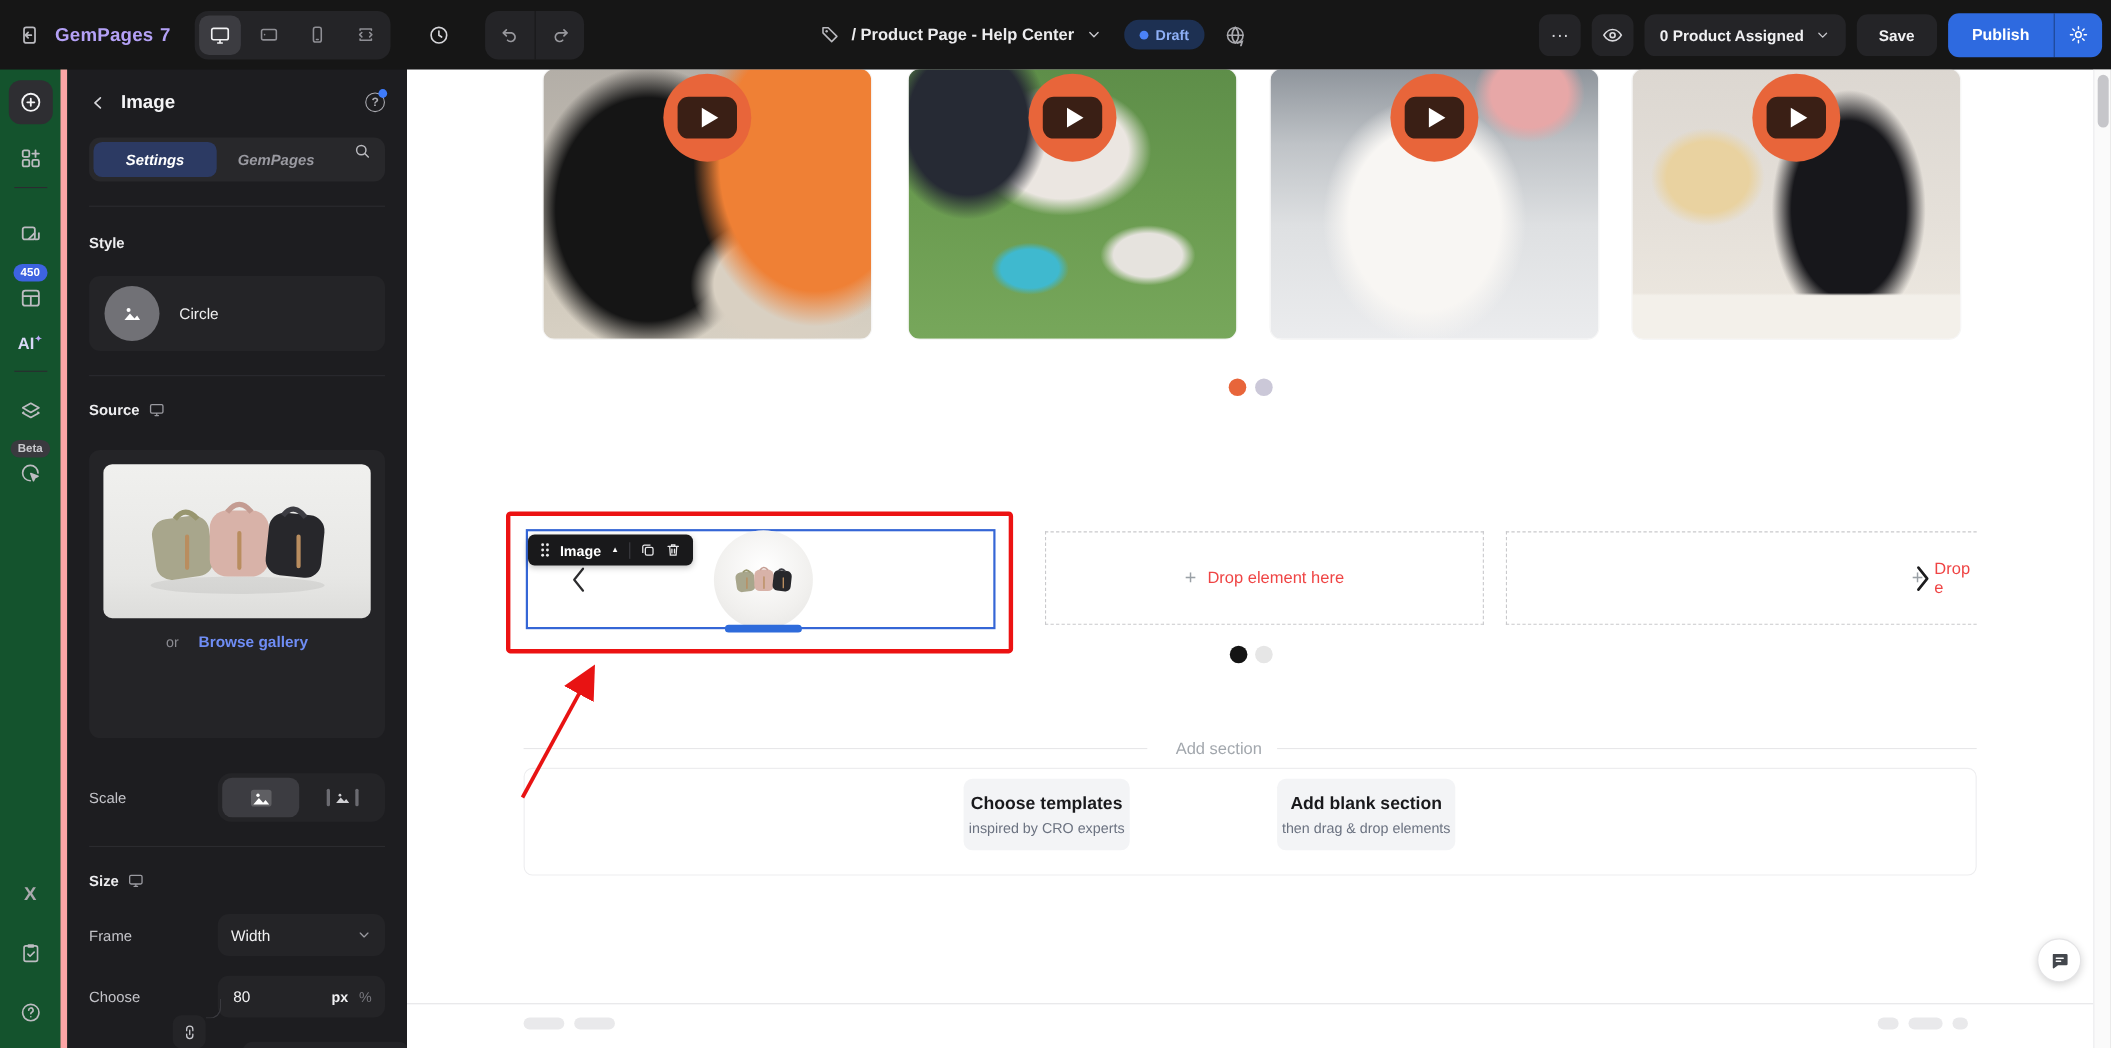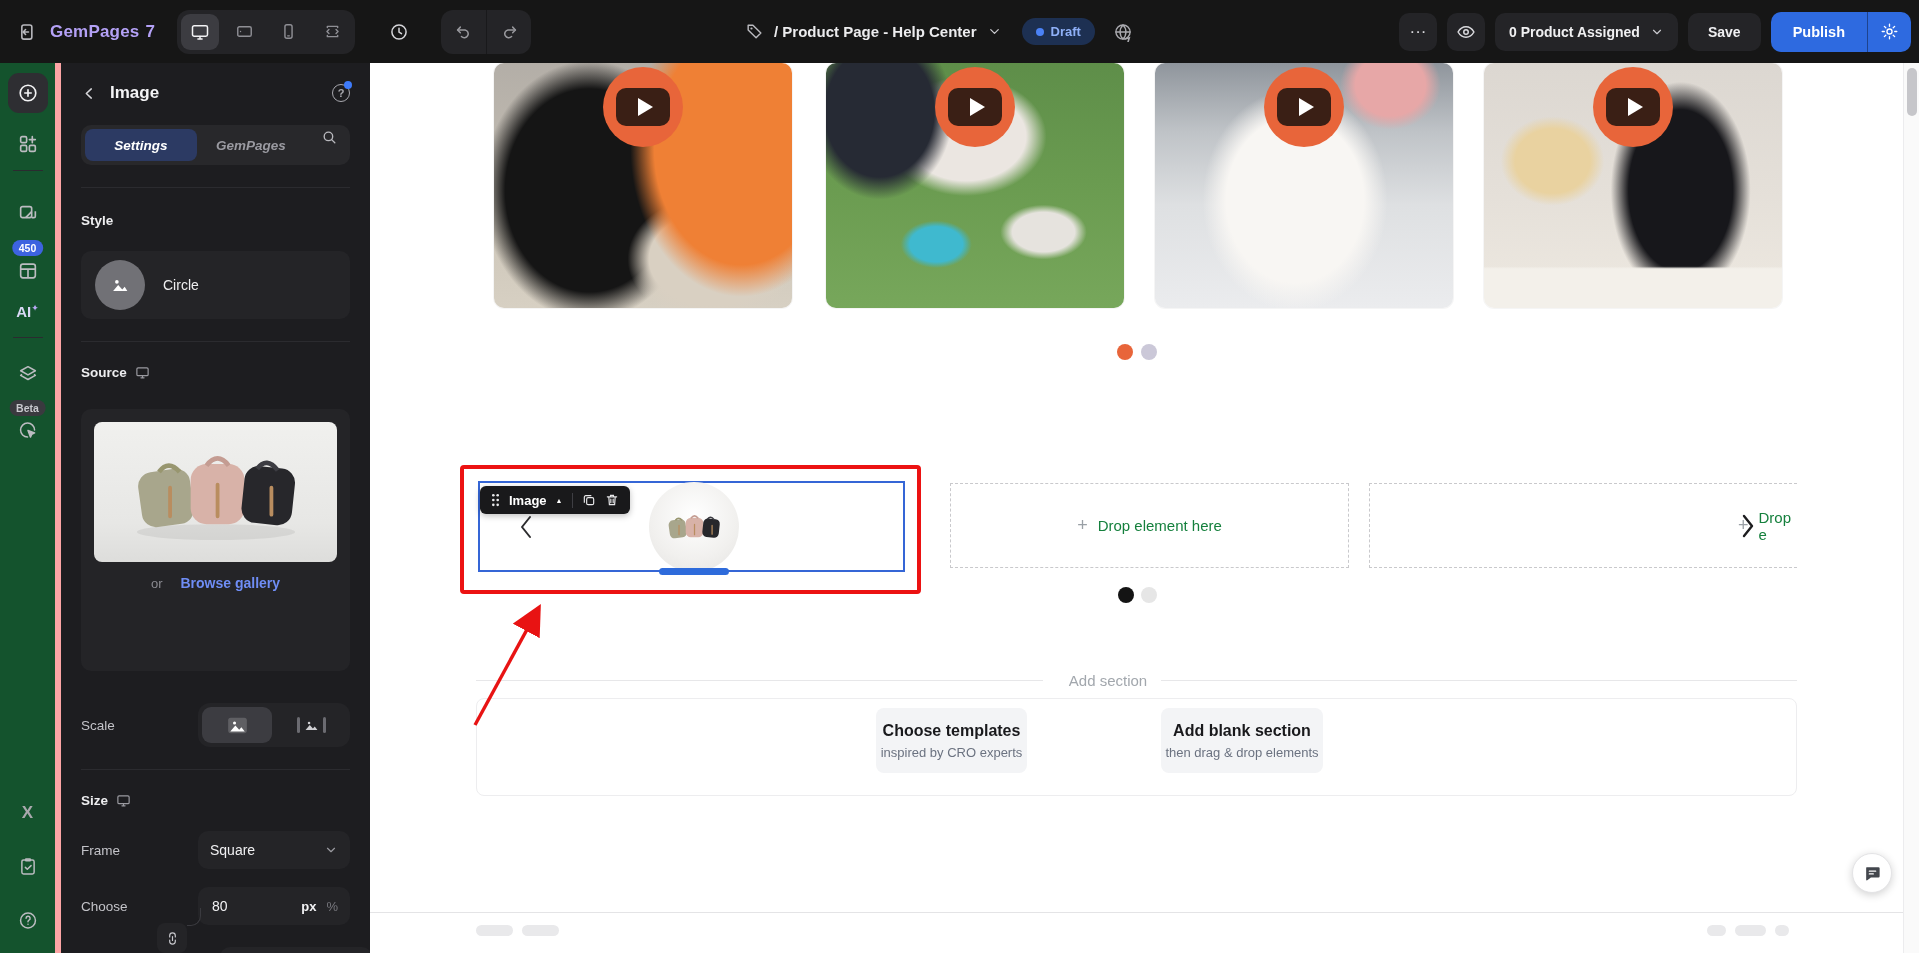--- a/index.html
+++ b/index.html
@@ -118,21 +118,21 @@
   .carr{z-index:6;color:#2c2c2e;display:flex;}
   .circ-img{left:279px;top:419px;width:90px;height:90px;border-radius:50%;background:radial-gradient(circle at 50% 38%,#ffffff 0%,#f1f0ee 60%,#e4e3e1 100%);overflow:hidden;display:flex;align-items:center;justify-content:center;z-index:6;}
   .sel-handle{left:289px;top:505px;width:70px;height:7px;border-radius:4px;background:#2e6bdb;z-index:7;}
   .etoolbar{left:110px;top:423px;height:28px;background:#19191b;border-radius:6px;display:flex;align-items:center;gap:9px;padding:0 11px;z-index:9;box-shadow:0 2px 6px rgba(0,0,0,.25);}
   .etb-lbl{color:#fff;font-size:13px;font-weight:600;}
   .etb-caret{color:#fff;font-size:7px;line-height:1;}
   .etb-div{width:1px;height:15px;background:#3e3e43;}
   .etb-ic{color:#e8e8ea;display:flex;}
   .dropcell{top:420px;height:85px;border:1px dashed #c9c9cc;display:flex;align-items:center;justify-content:center;gap:10px;color:#9aa0a6;}
   .dropcell .plus{font-size:18px;font-weight:400;color:#9aa0a6;}
-  .droptxt{font-size:15px;color:#15803d;}
+  .droptxt{font-size:15px;color:#ef4444;}
   .dropcell.right{border-right:none;justify-content:flex-start;overflow:hidden;}
   .addsec-line{top:617px;height:1px;background:#e7e7e9;}
   .addsec-lbl{top:609px;left:693px;width:90px;text-align:center;color:#a2a7ad;font-size:15px;}
   .addsec-box{left:106px;top:635px;width:1321px;height:98px;border:1px solid #ededef;border-radius:8px;}
   .asbtn{top:645px;height:65px;background:#f3f4f6;border-radius:8px;display:flex;flex-direction:column;align-items:center;justify-content:center;gap:5px;}
   .asbtn .t{color:#19191c;font-size:16px;font-weight:700;}
   .asbtn .s{color:#6b7280;font-size:13px;}
   .bot-div{left:0;top:849px;width:1533px;height:1px;background:#e4e4e6;}
   .skel{top:862px;height:11px;border-radius:6px;background:#e9e9eb;}
   .chat{left:1482px;top:790px;width:40px;height:40px;border-radius:50%;background:#fff;border:1px solid #e4e4e6;box-shadow:0 2px 8px rgba(0,0,0,.18);display:flex;align-items:center;justify-content:center;color:#43474d;z-index:12;}
@@ -422,21 +422,21 @@
         <svg width="15" height="15" viewBox="0 0 24 24" fill="none" stroke="currentColor" stroke-width="1.9" stroke-linecap="round">
             <rect x="3" y="4.5" width="18" height="12.5" rx="2"></rect>
             <path d="M9.5 20.5h5M12 17.5v3"></path>
           </svg>
       </span>
     </div>
 
     <div class="row" style="top:768px;height:38px;">
       <span class="row-lbl">Frame</span>
       <span class="ctrl select">
-        <span>Square</span>
+        <span>Width</span>
         <span class="icon">
           <svg width="14" height="14" viewBox="0 0 24 24" fill="none" stroke="currentColor" stroke-width="2" stroke-linecap="round" stroke-linejoin="round">
               <path d="m6 9 6 6 6-6"></path>
             </svg>
         </span>
       </span>
     </div>
 
     <div class="row" style="top:824px;height:38px;">
       <span class="row-lbl">Choose</span>

